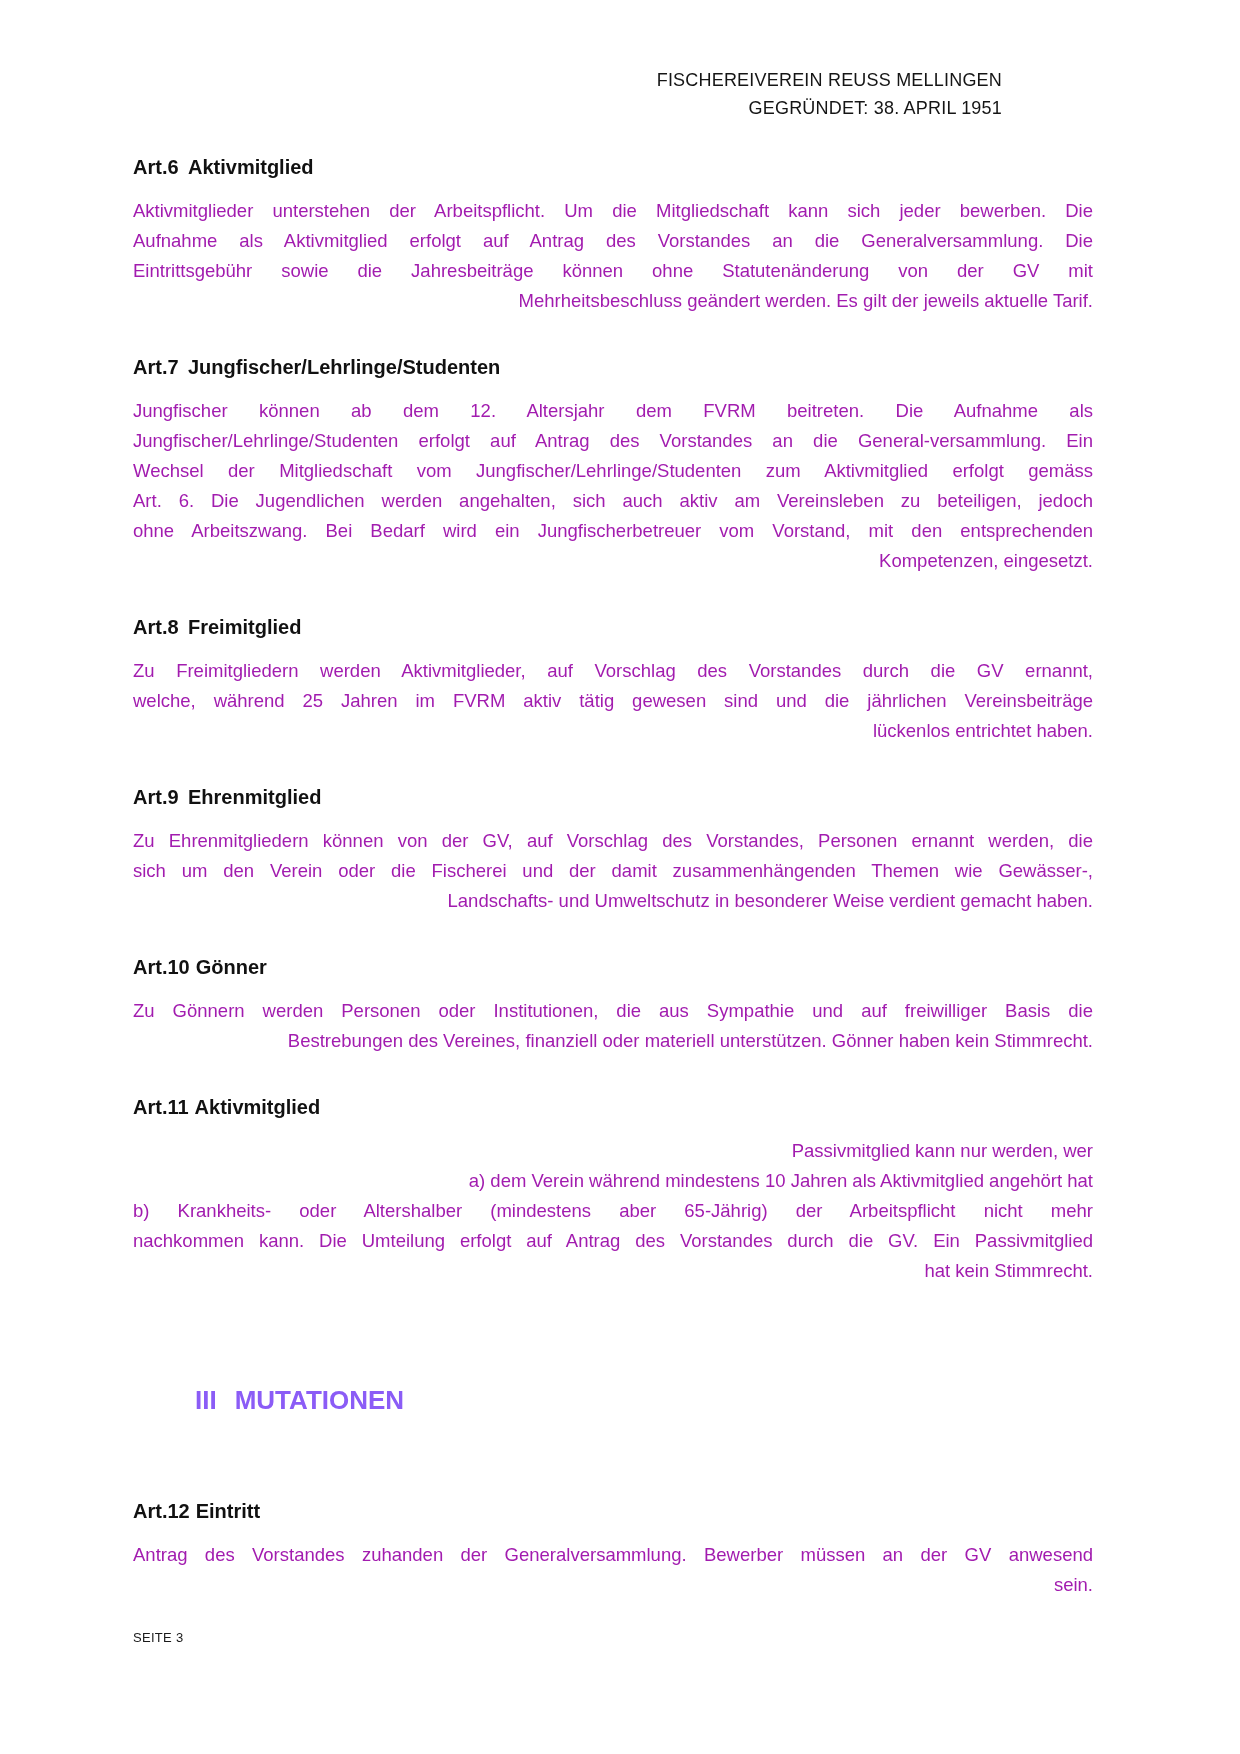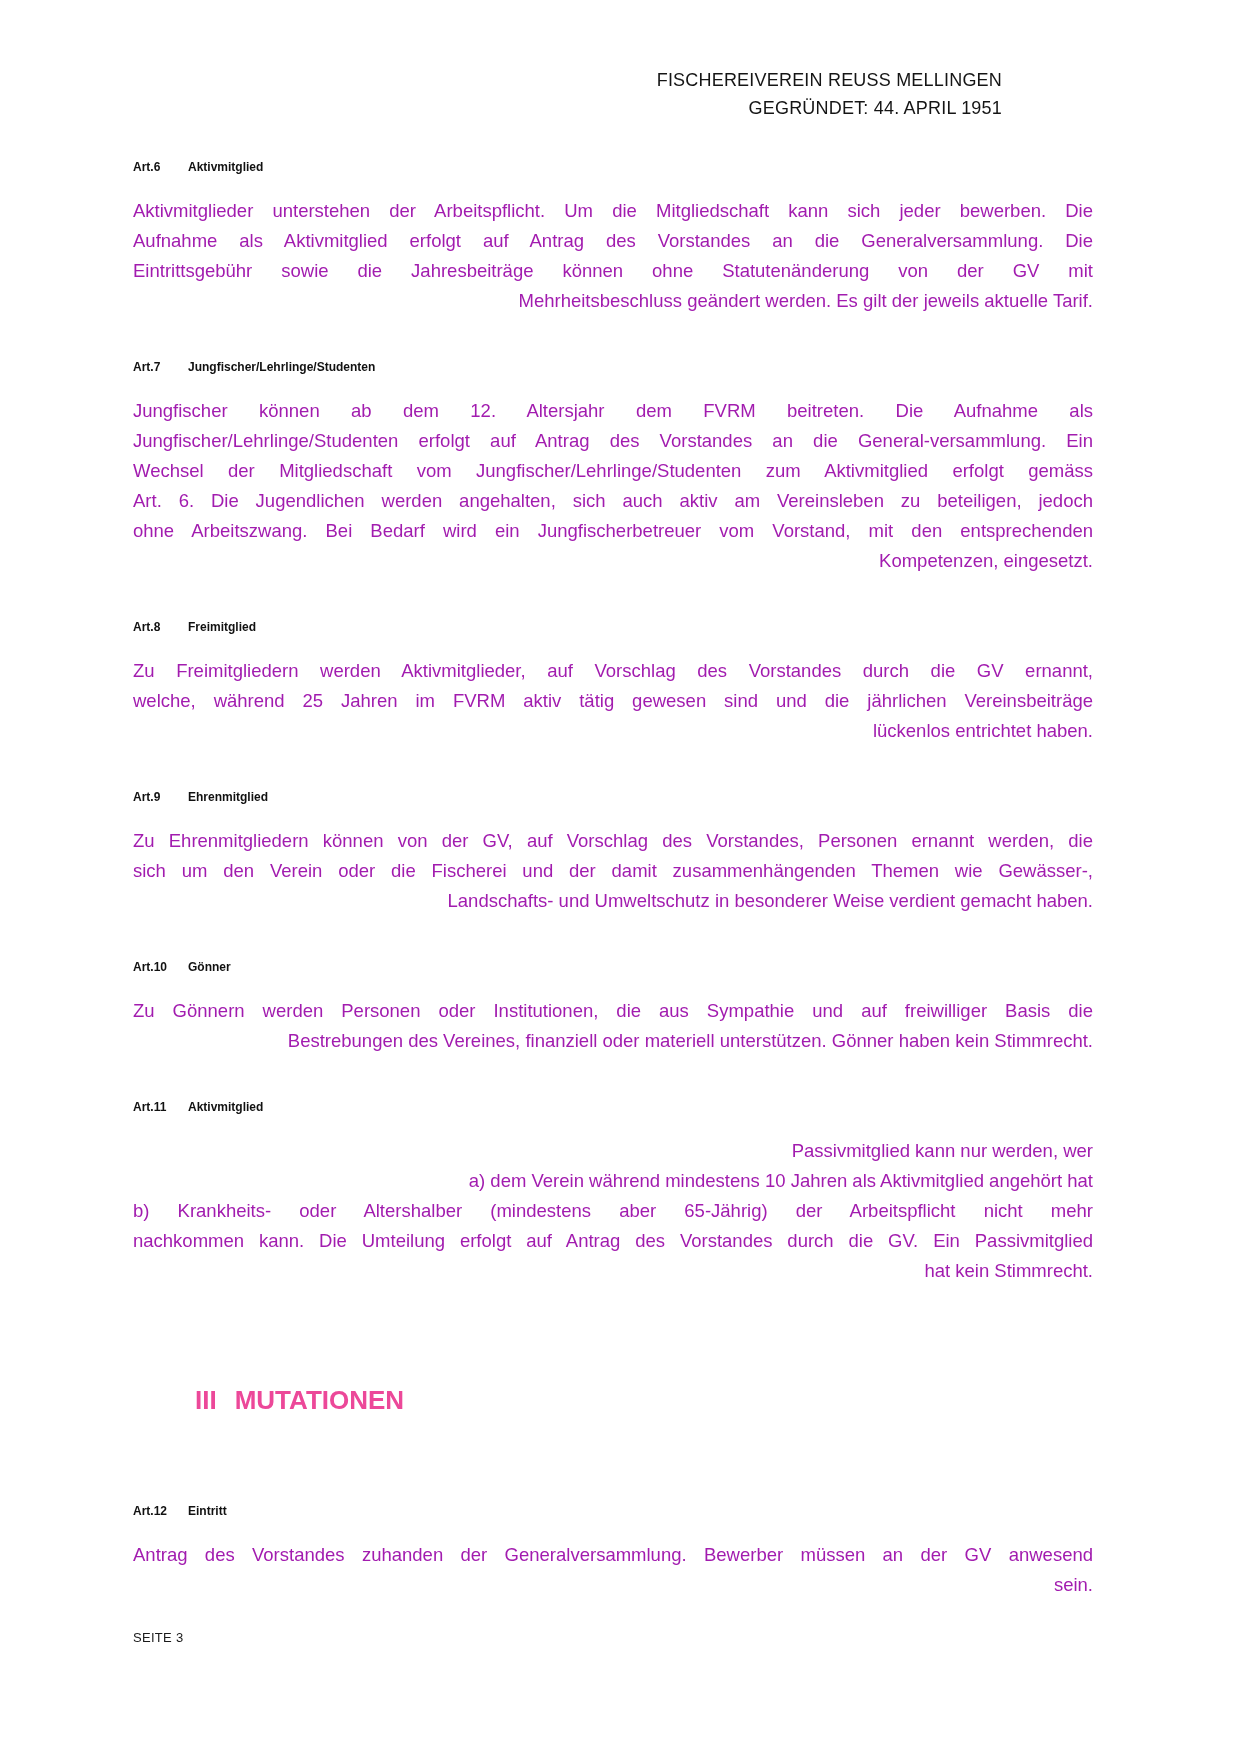--- a/index.html
+++ b/index.html
@@ -23,21 +23,21 @@
   .doc-header {
     text-align: right;
     padding-right: 91px;
     font-size: 18px;
     line-height: 28px;
     letter-spacing: 0.2px;
     color: #151515;
   }
   
   .article-heading {
-    font-size: 12px;
+    font-size: 20px;
     font-weight: 700;
     line-height: 30px;
     margin: 36px 0 14px 0;
     color: #111111;
   }
   main > .article:first-child .article-heading { margin-top: 30px; }
   .art-num { display: inline-block; min-width: 49px; }
   .art-title { margin-left: 6px; }
   .para {
     font-size: 18.5px;
@@ -45,42 +45,42 @@
     color: #a21caf;
   }
   .line { text-align: right; }
   .line.j { text-align: justify; text-align-last: justify; }
   
   .part-heading {
     margin: 96px 0 0 62px;
     font-size: 26px;
     font-weight: 700;
     line-height: 36px;
-    color: #ec4899;
+    color: #8b5cf6;
   }
   .part-title { margin-left: 18px; }
   .part-heading + .article .article-heading { margin-top: 78px; }
   
   .doc-footer {
     margin-top: 30px;
     text-align: left;
     font-size: 13px;
     line-height: 16px;
     letter-spacing: 0.3px;
     color: #1a1a1a;
   }
 </style>
 </head>
 <body>
 
 <div class="page">
 
   <header class="doc-header">
     <div>FISCHEREIVEREIN REUSS MELLINGEN</div>
-    <div>GEGRÜNDET: 44. APRIL 1951</div>
+    <div>GEGRÜNDET: 38. APRIL 1951</div>
   </header>
 
   <main id="content-root">
   <section class="article">
     <h2 class="article-heading">
       <span class="art-num">Art.6</span><span class="art-title">Aktivmitglied</span>
     </h2>
     <div class="para">
           <div class="line j">Aktivmitglieder unterstehen der Arbeitspflicht. Um die Mitgliedschaft kann sich jeder bewerben. Die</div>
           <div class="line j">Aufnahme als Aktivmitglied erfolgt auf Antrag des Vorstandes an die Generalversammlung. Die</div>

